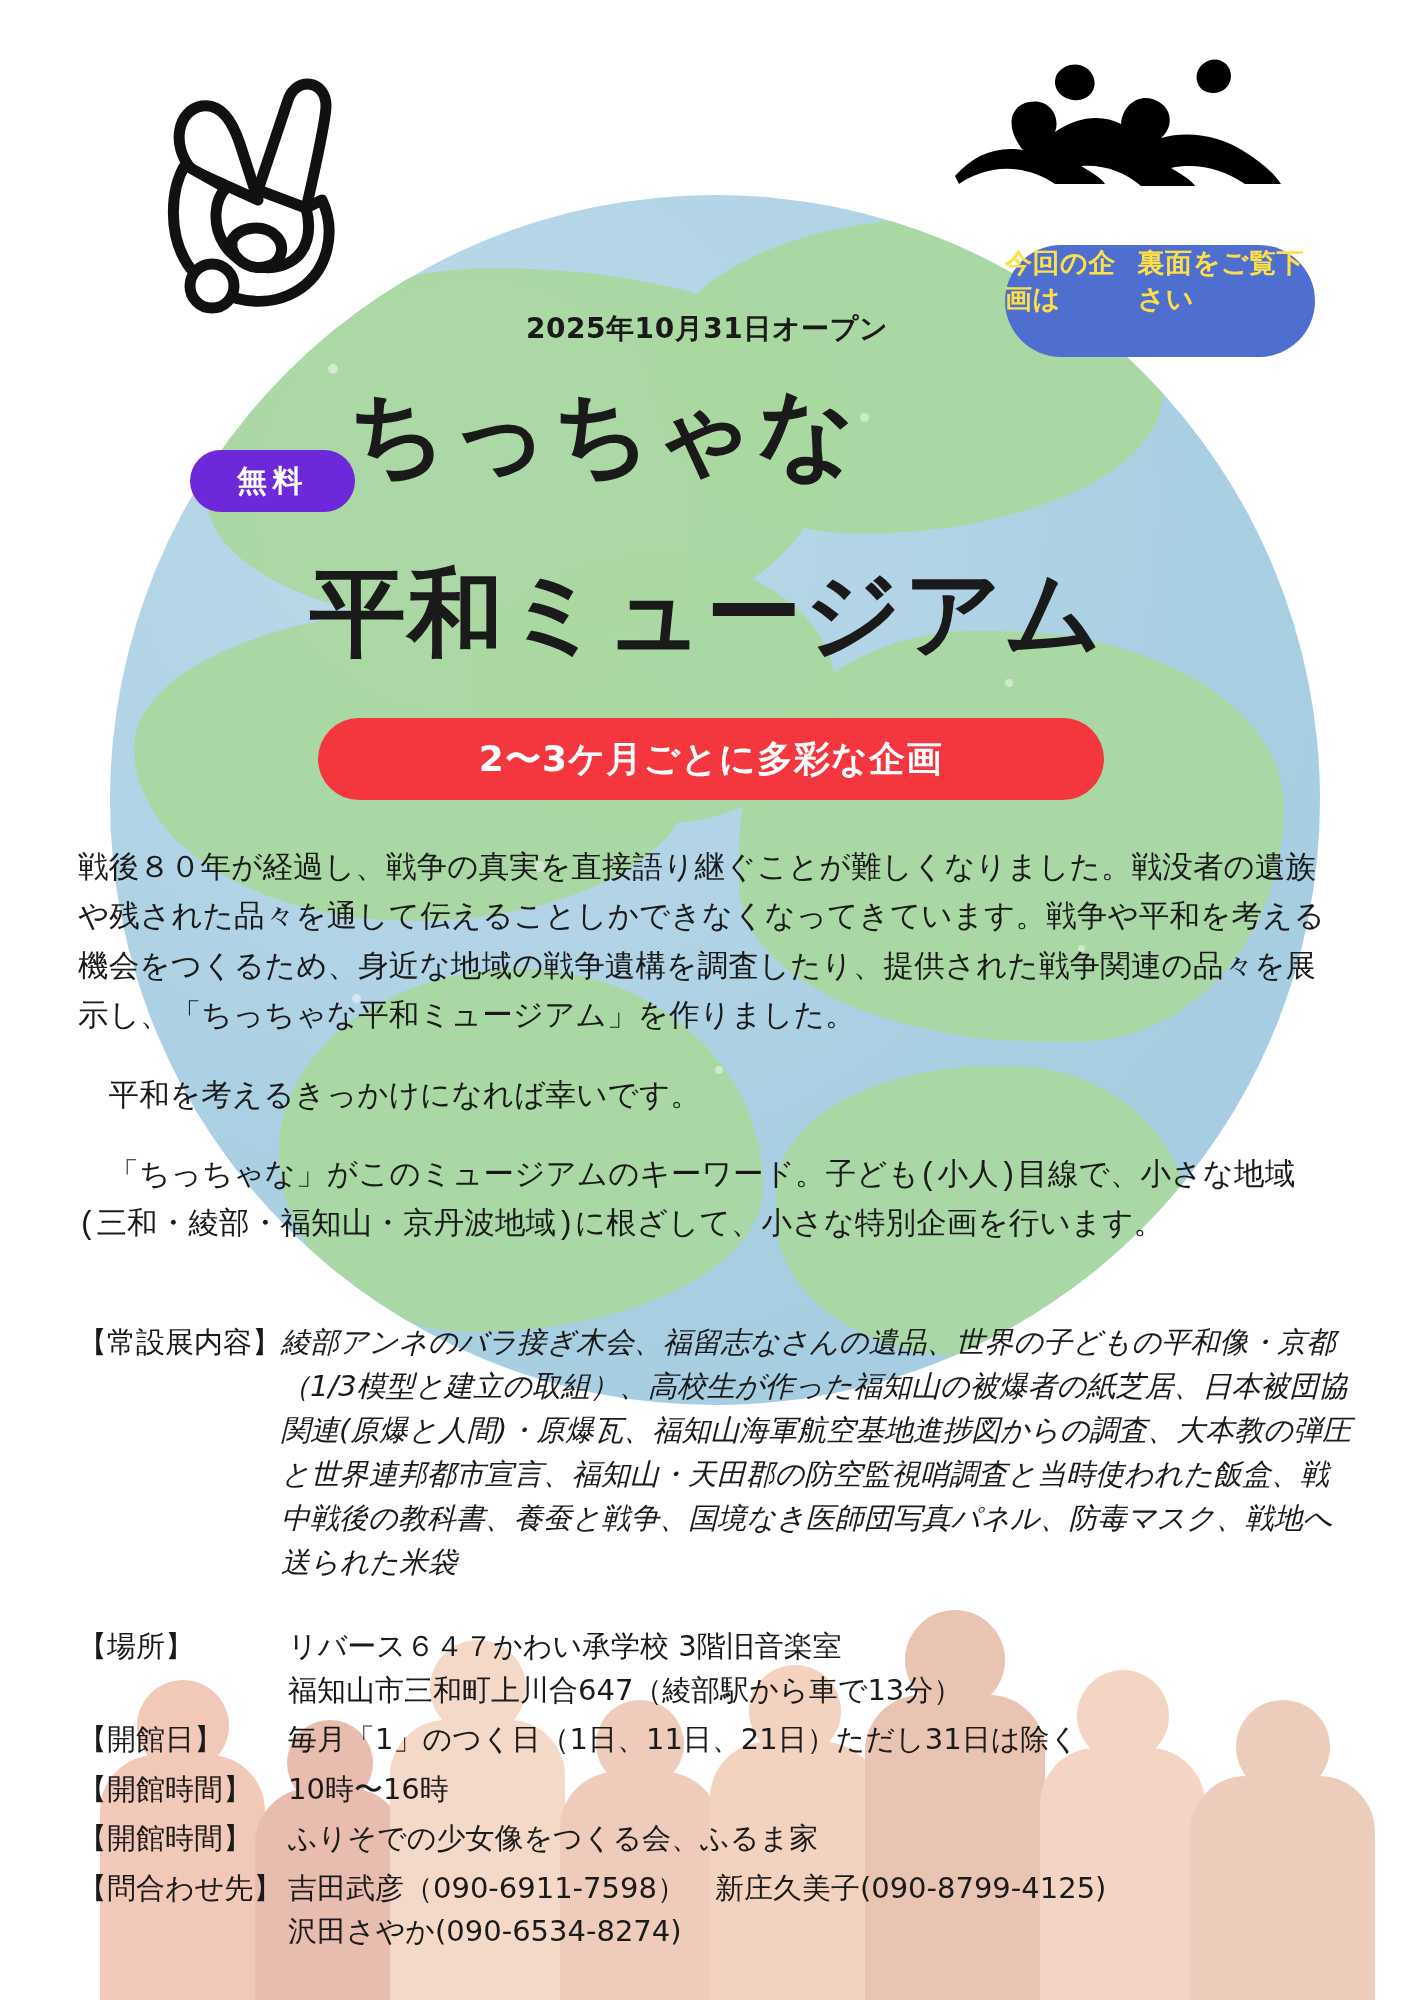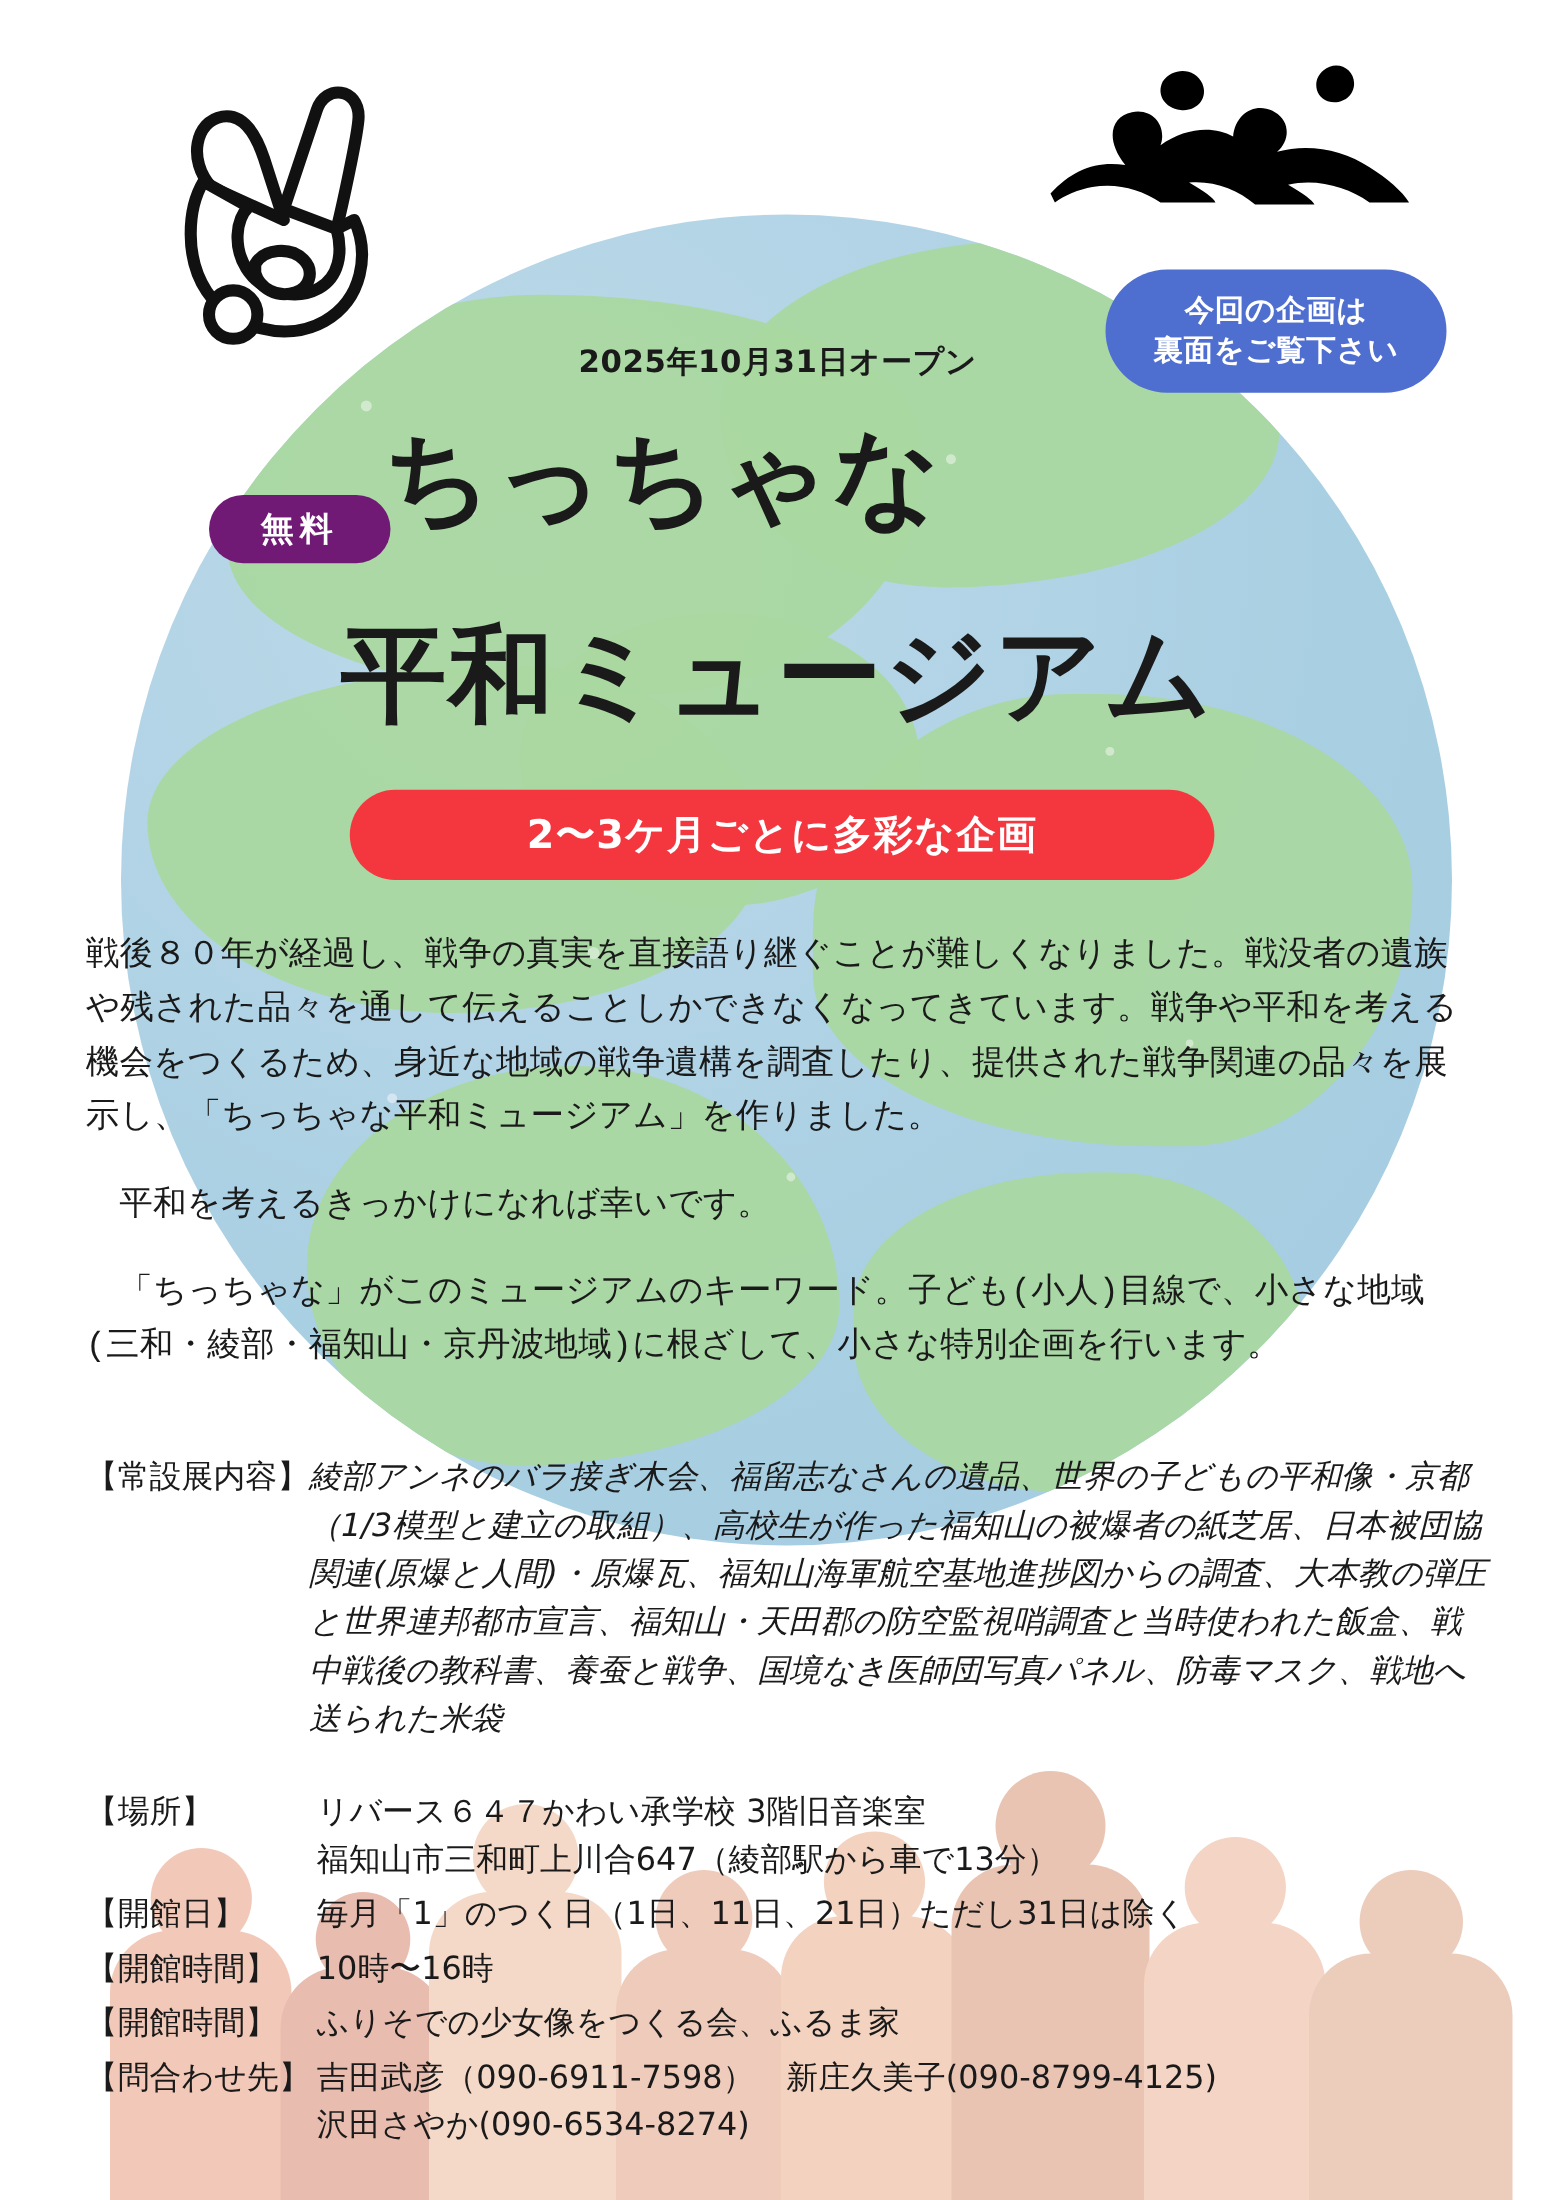--- a/index.html
+++ b/index.html
@@ -90,37 +90,36 @@
 
   
   .blue-badge {
     position: absolute;
     left: 1005px;
     top: 245px;
     width: 310px;
     height: 112px;
     background: #4f6fd0;
     border-radius: 56px;
-    color: #ffffff;
+    color: #fde047;
     font-weight: bold;
     font-size: 27px;
     line-height: 1.35;
     display: flex;
-    flex-direction: column;
-    align-items: center;
+    flex-direction: row;
     justify-content: center;
     letter-spacing: .02em;
   }
   .free-badge {
     position: absolute;
     left: 190px;
     top: 450px;
     width: 165px;
     height: 62px;
-    background: #701a75;
+    background: #6d28d9;
     border-radius: 32px;
     color: #ffffff;
     font-weight: bold;
     font-size: 30px;
     letter-spacing: .18em;
     display: flex;
     align-items: center;
     justify-content: center;
   }
 

